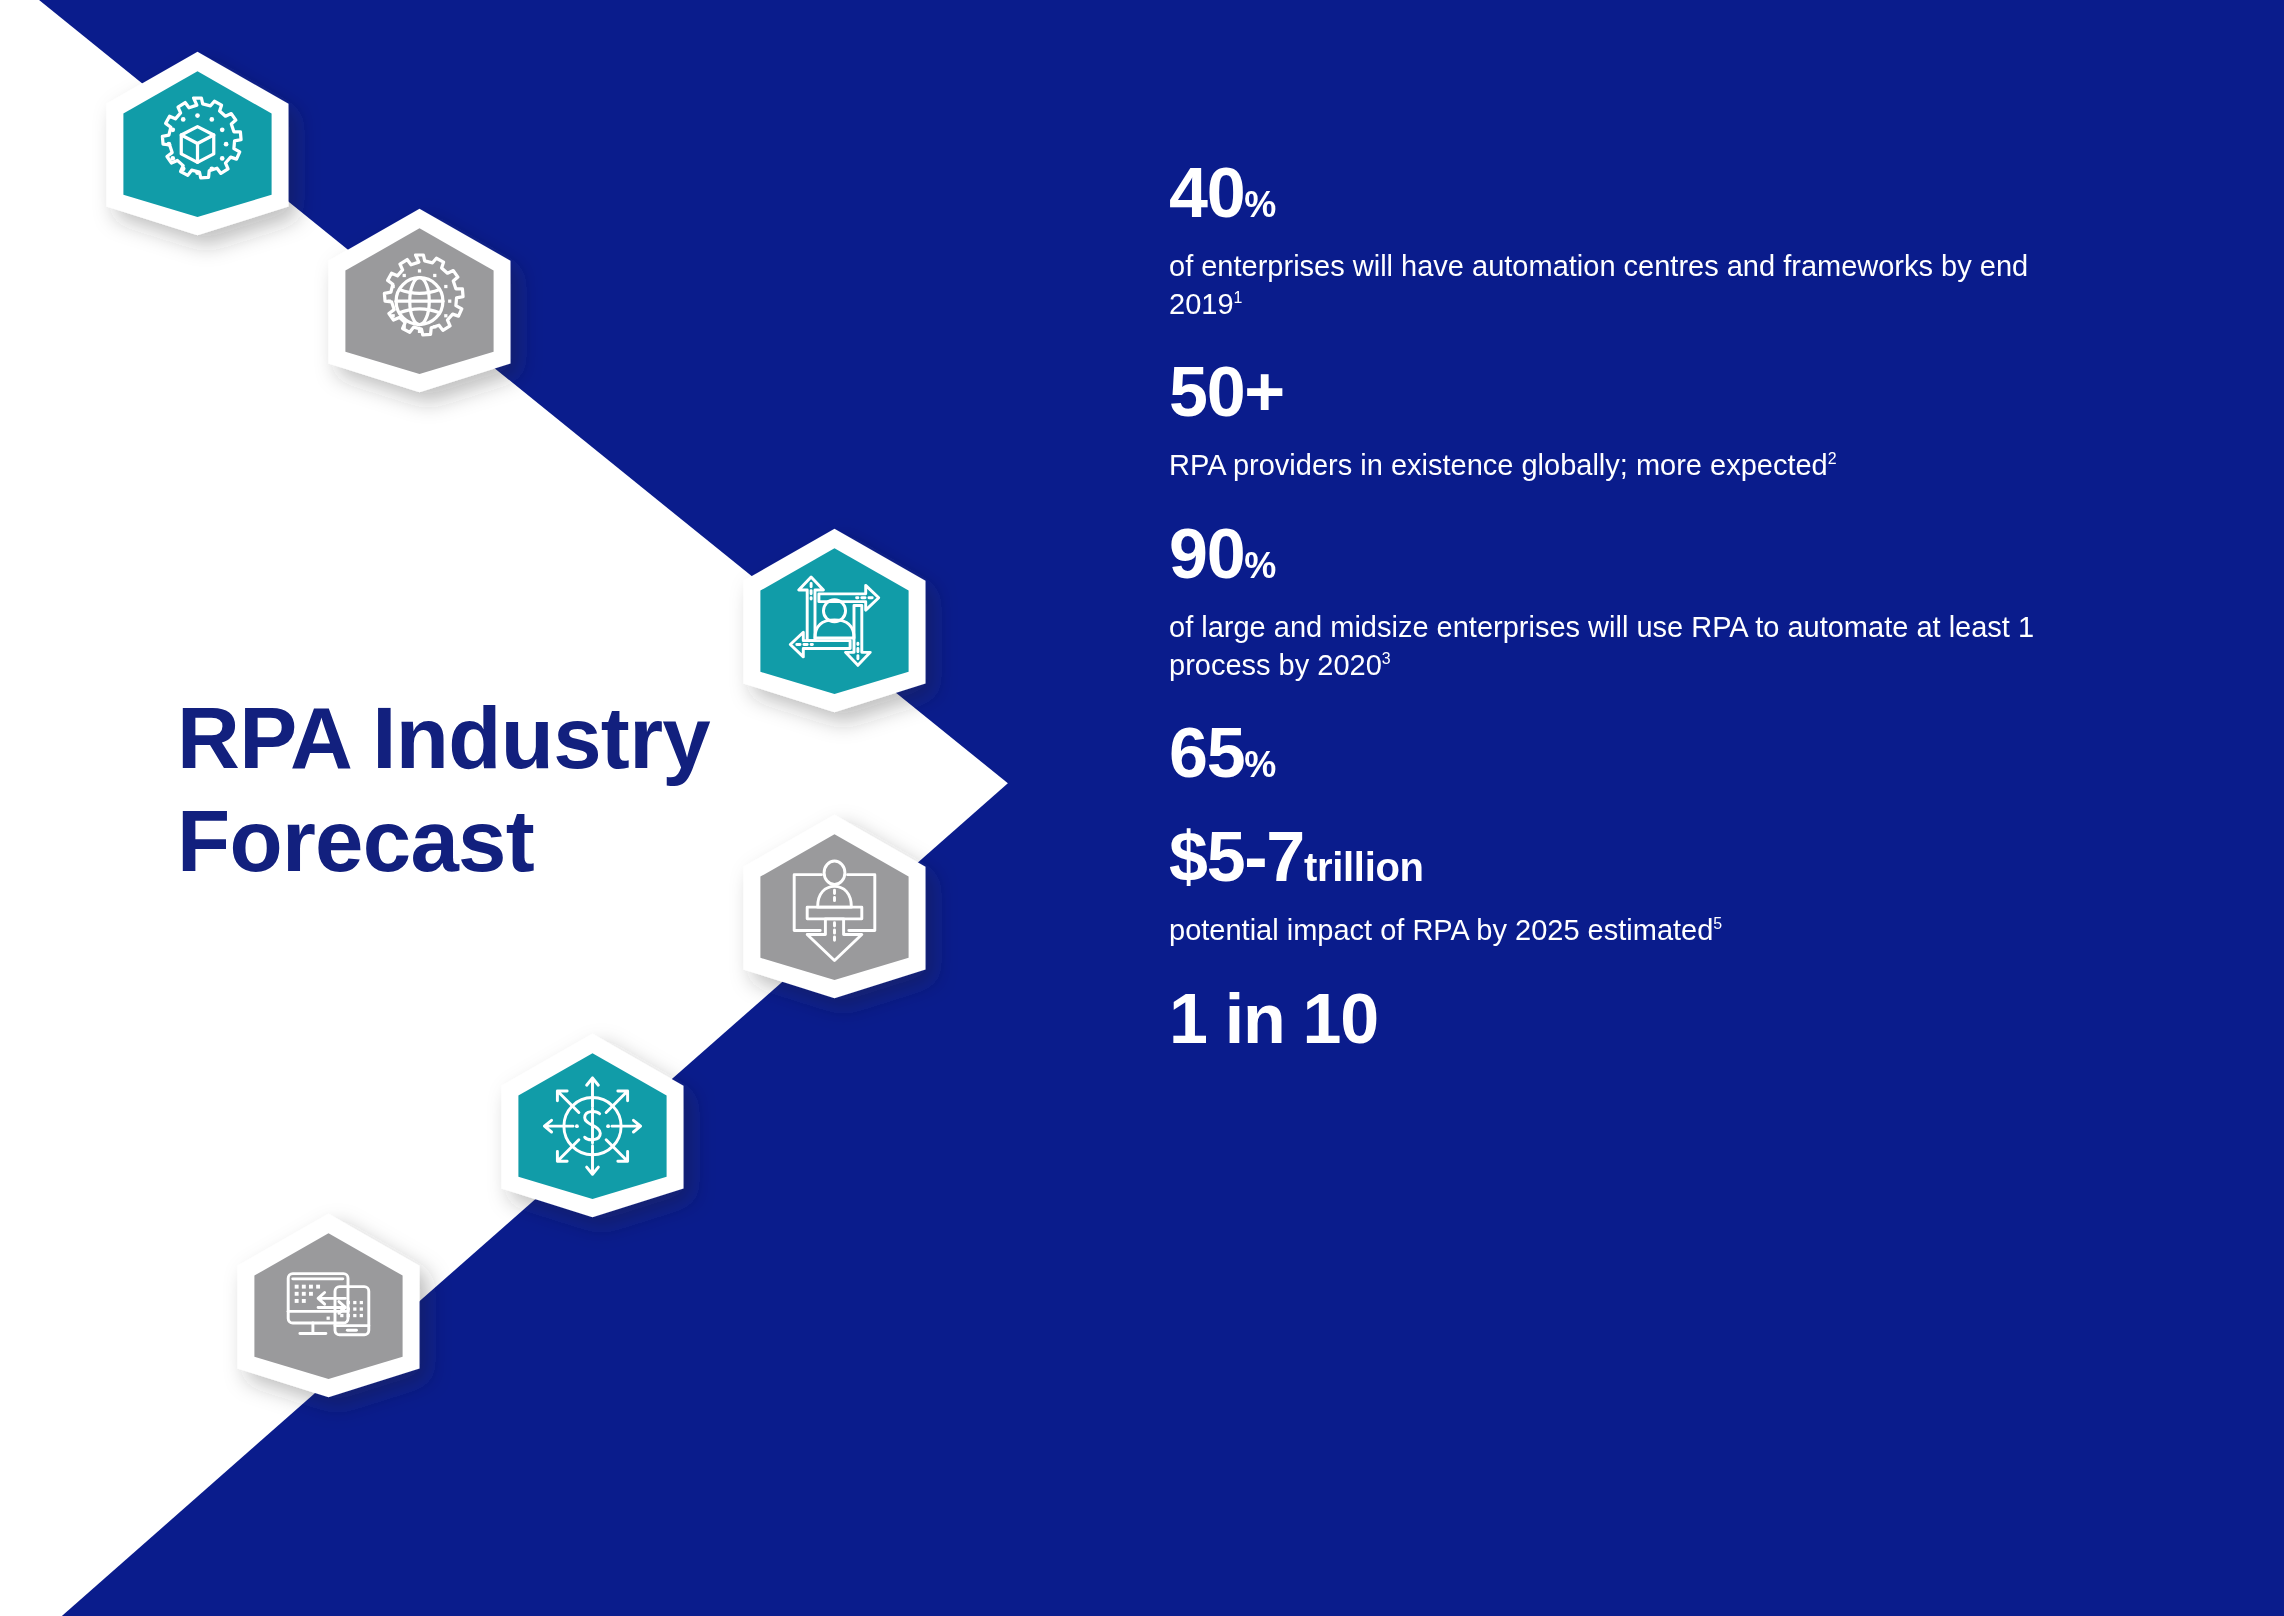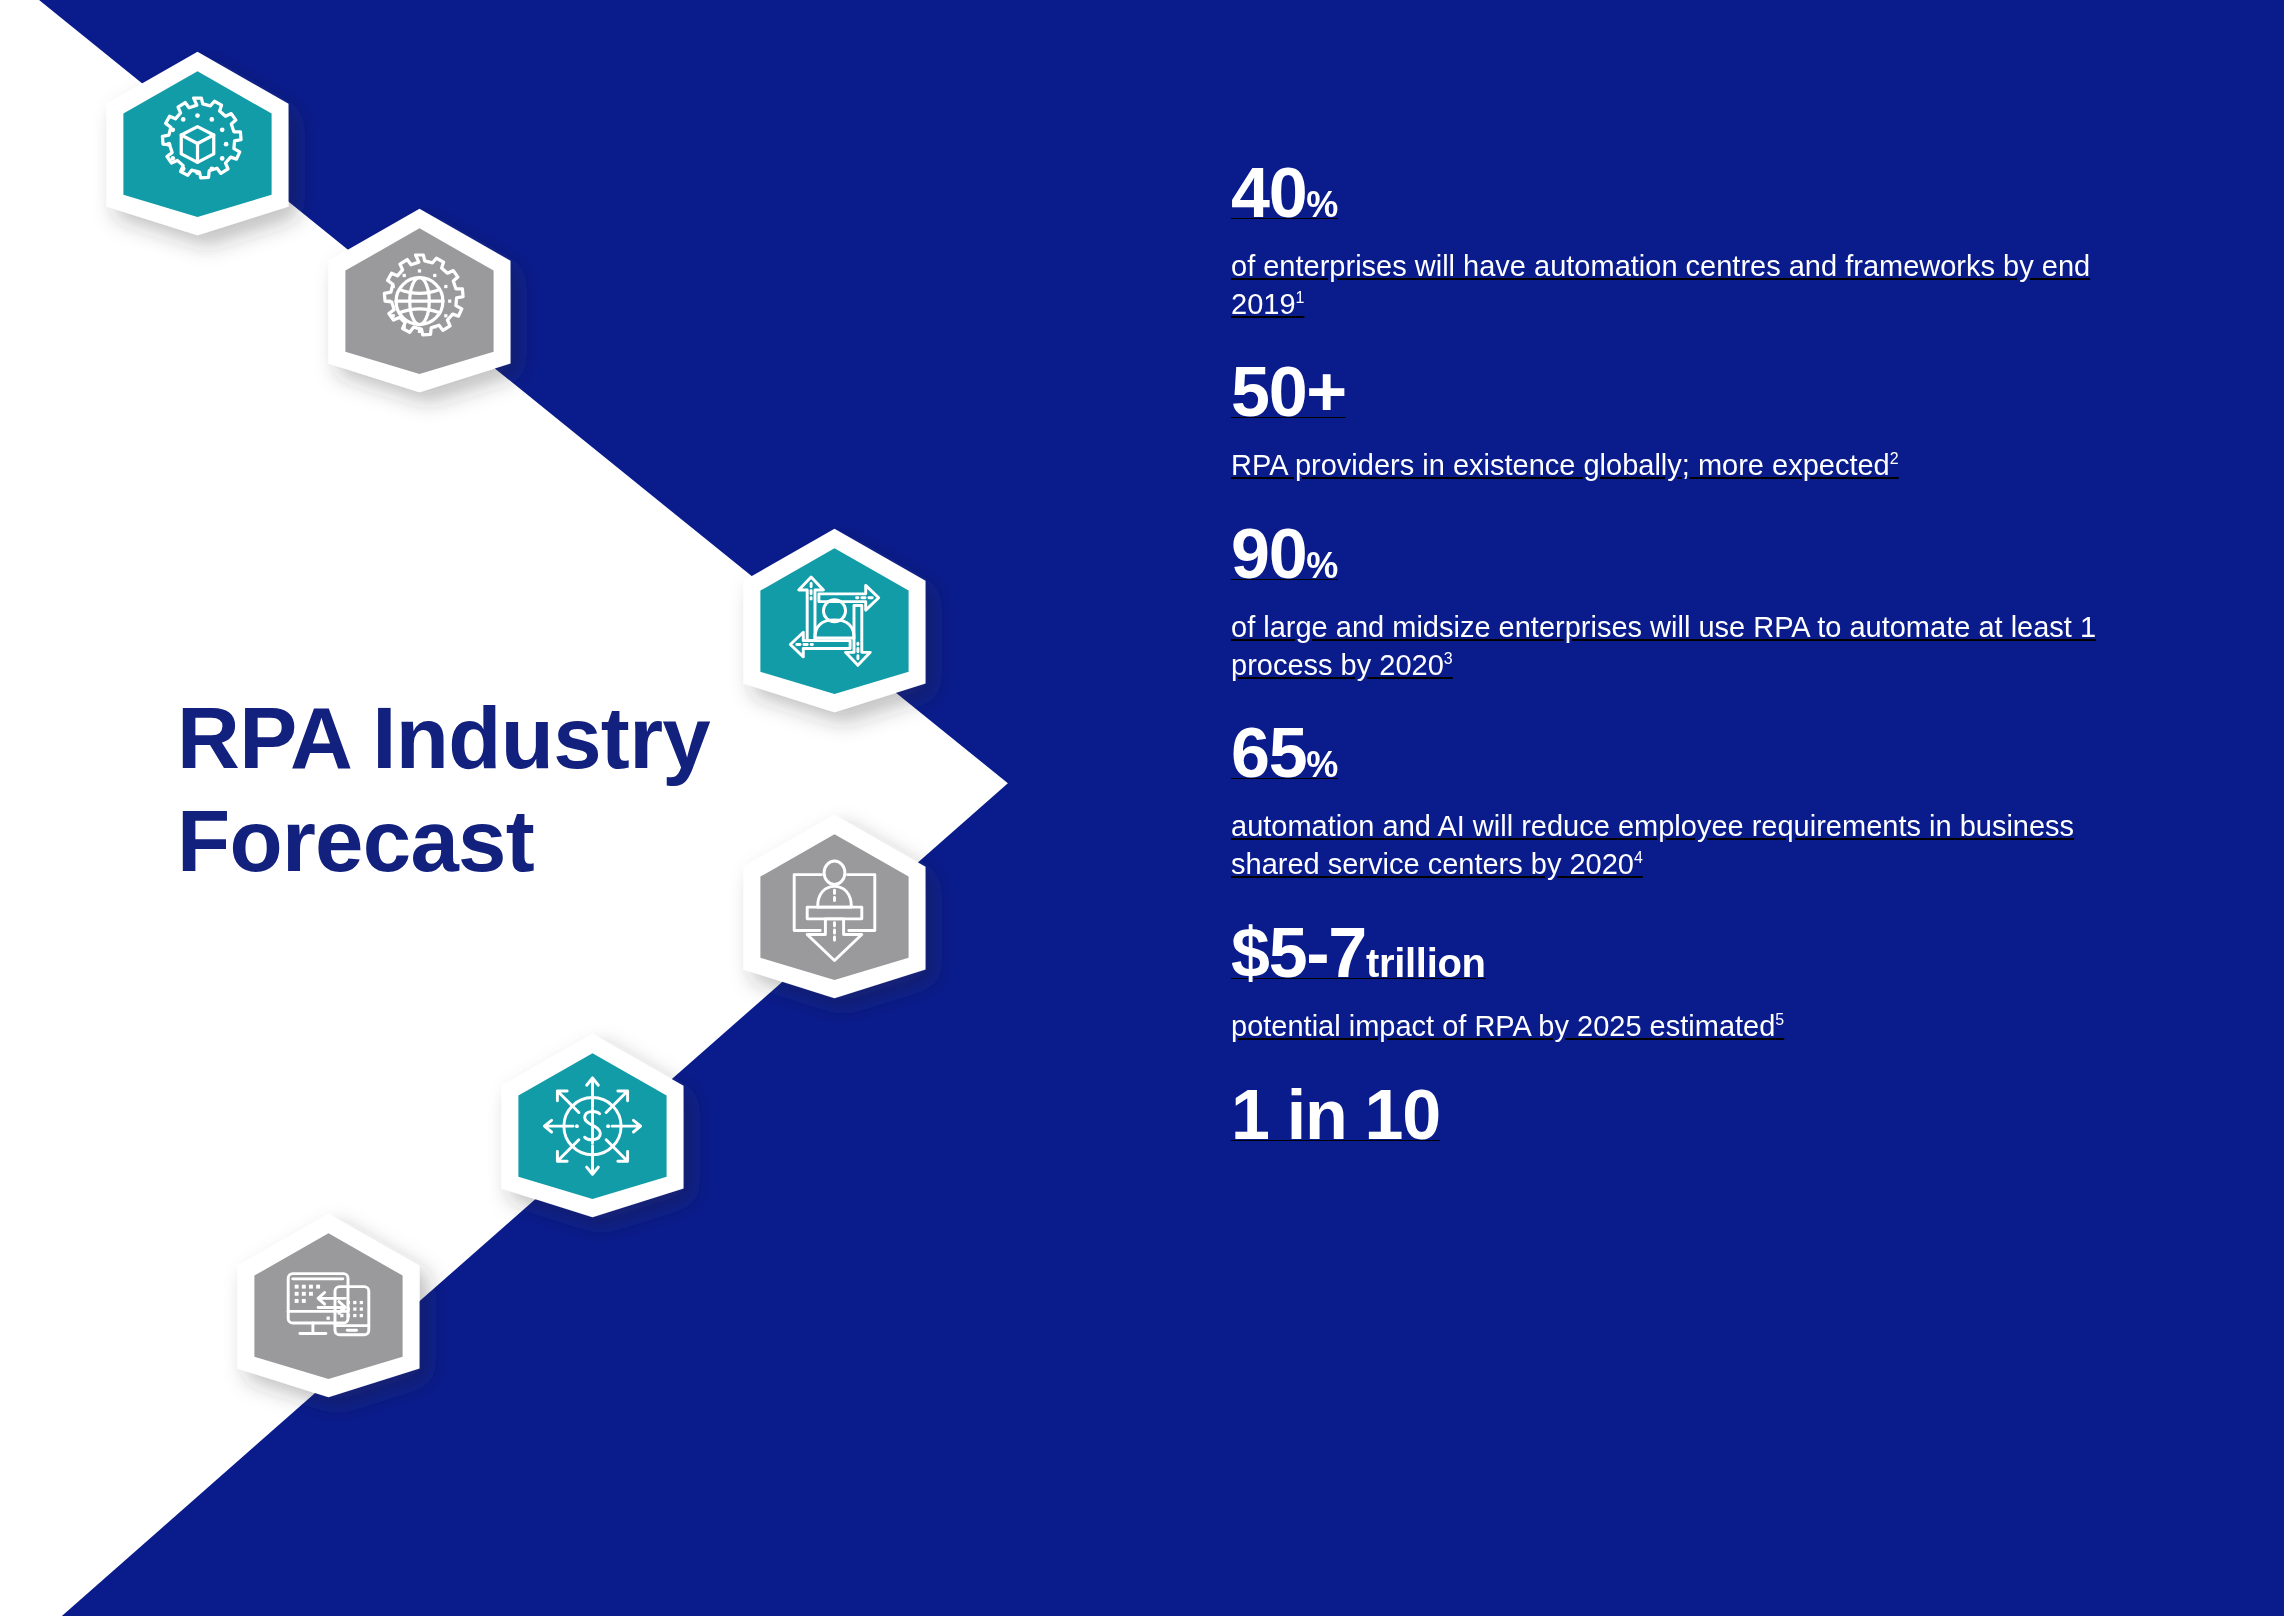--- a/index.html
+++ b/index.html
@@ -51,25 +51,24 @@
   
   .hex-badge {
     position: absolute;
     z-index: 5;
   }
   .hex-badge svg { display: block; overflow: visible; }
 
   
   #stats {
     position: absolute;
-    left: 1231px;
+    left: 1169px;
     top: 158px;
     width: 1016px;
     z-index: 6;
-    text-decoration: underline;
   }
   .stat {
     margin-bottom: 23.4px;
   }
   .stat:last-child { margin-bottom: 8px; }
 
   .stat-figure {
     color: #ffffff;
     font-family: "Liberation Sans", sans-serif;
     font-weight: bold;
@@ -384,23 +383,20 @@
       </div>
       <div class="stat-desc">
         <span>of large and midsize enterprises will use RPA to automate at least 1 process by 2020</span><sup>3</sup>
       </div>
     </div>
 
     <div class="stat gap-lg">
       <div class="stat-figure">
         <span class="big">65</span><span class="unit">%</span>
       </div>
-      <div class="stat-desc">
-        <span>automation and AI will reduce employee requirements in business shared service centers by 2020</span><sup>4</sup>
-      </div>
     </div>
 
     <div class="stat gap-lg">
       <div class="stat-figure">
         <span class="big">$5-7</span><span class="unit-word">trillion</span>
       </div>
       <div class="stat-desc">
         <span>potential impact of RPA by 2025 estimated</span><sup>5</sup>
       </div>
     </div>

